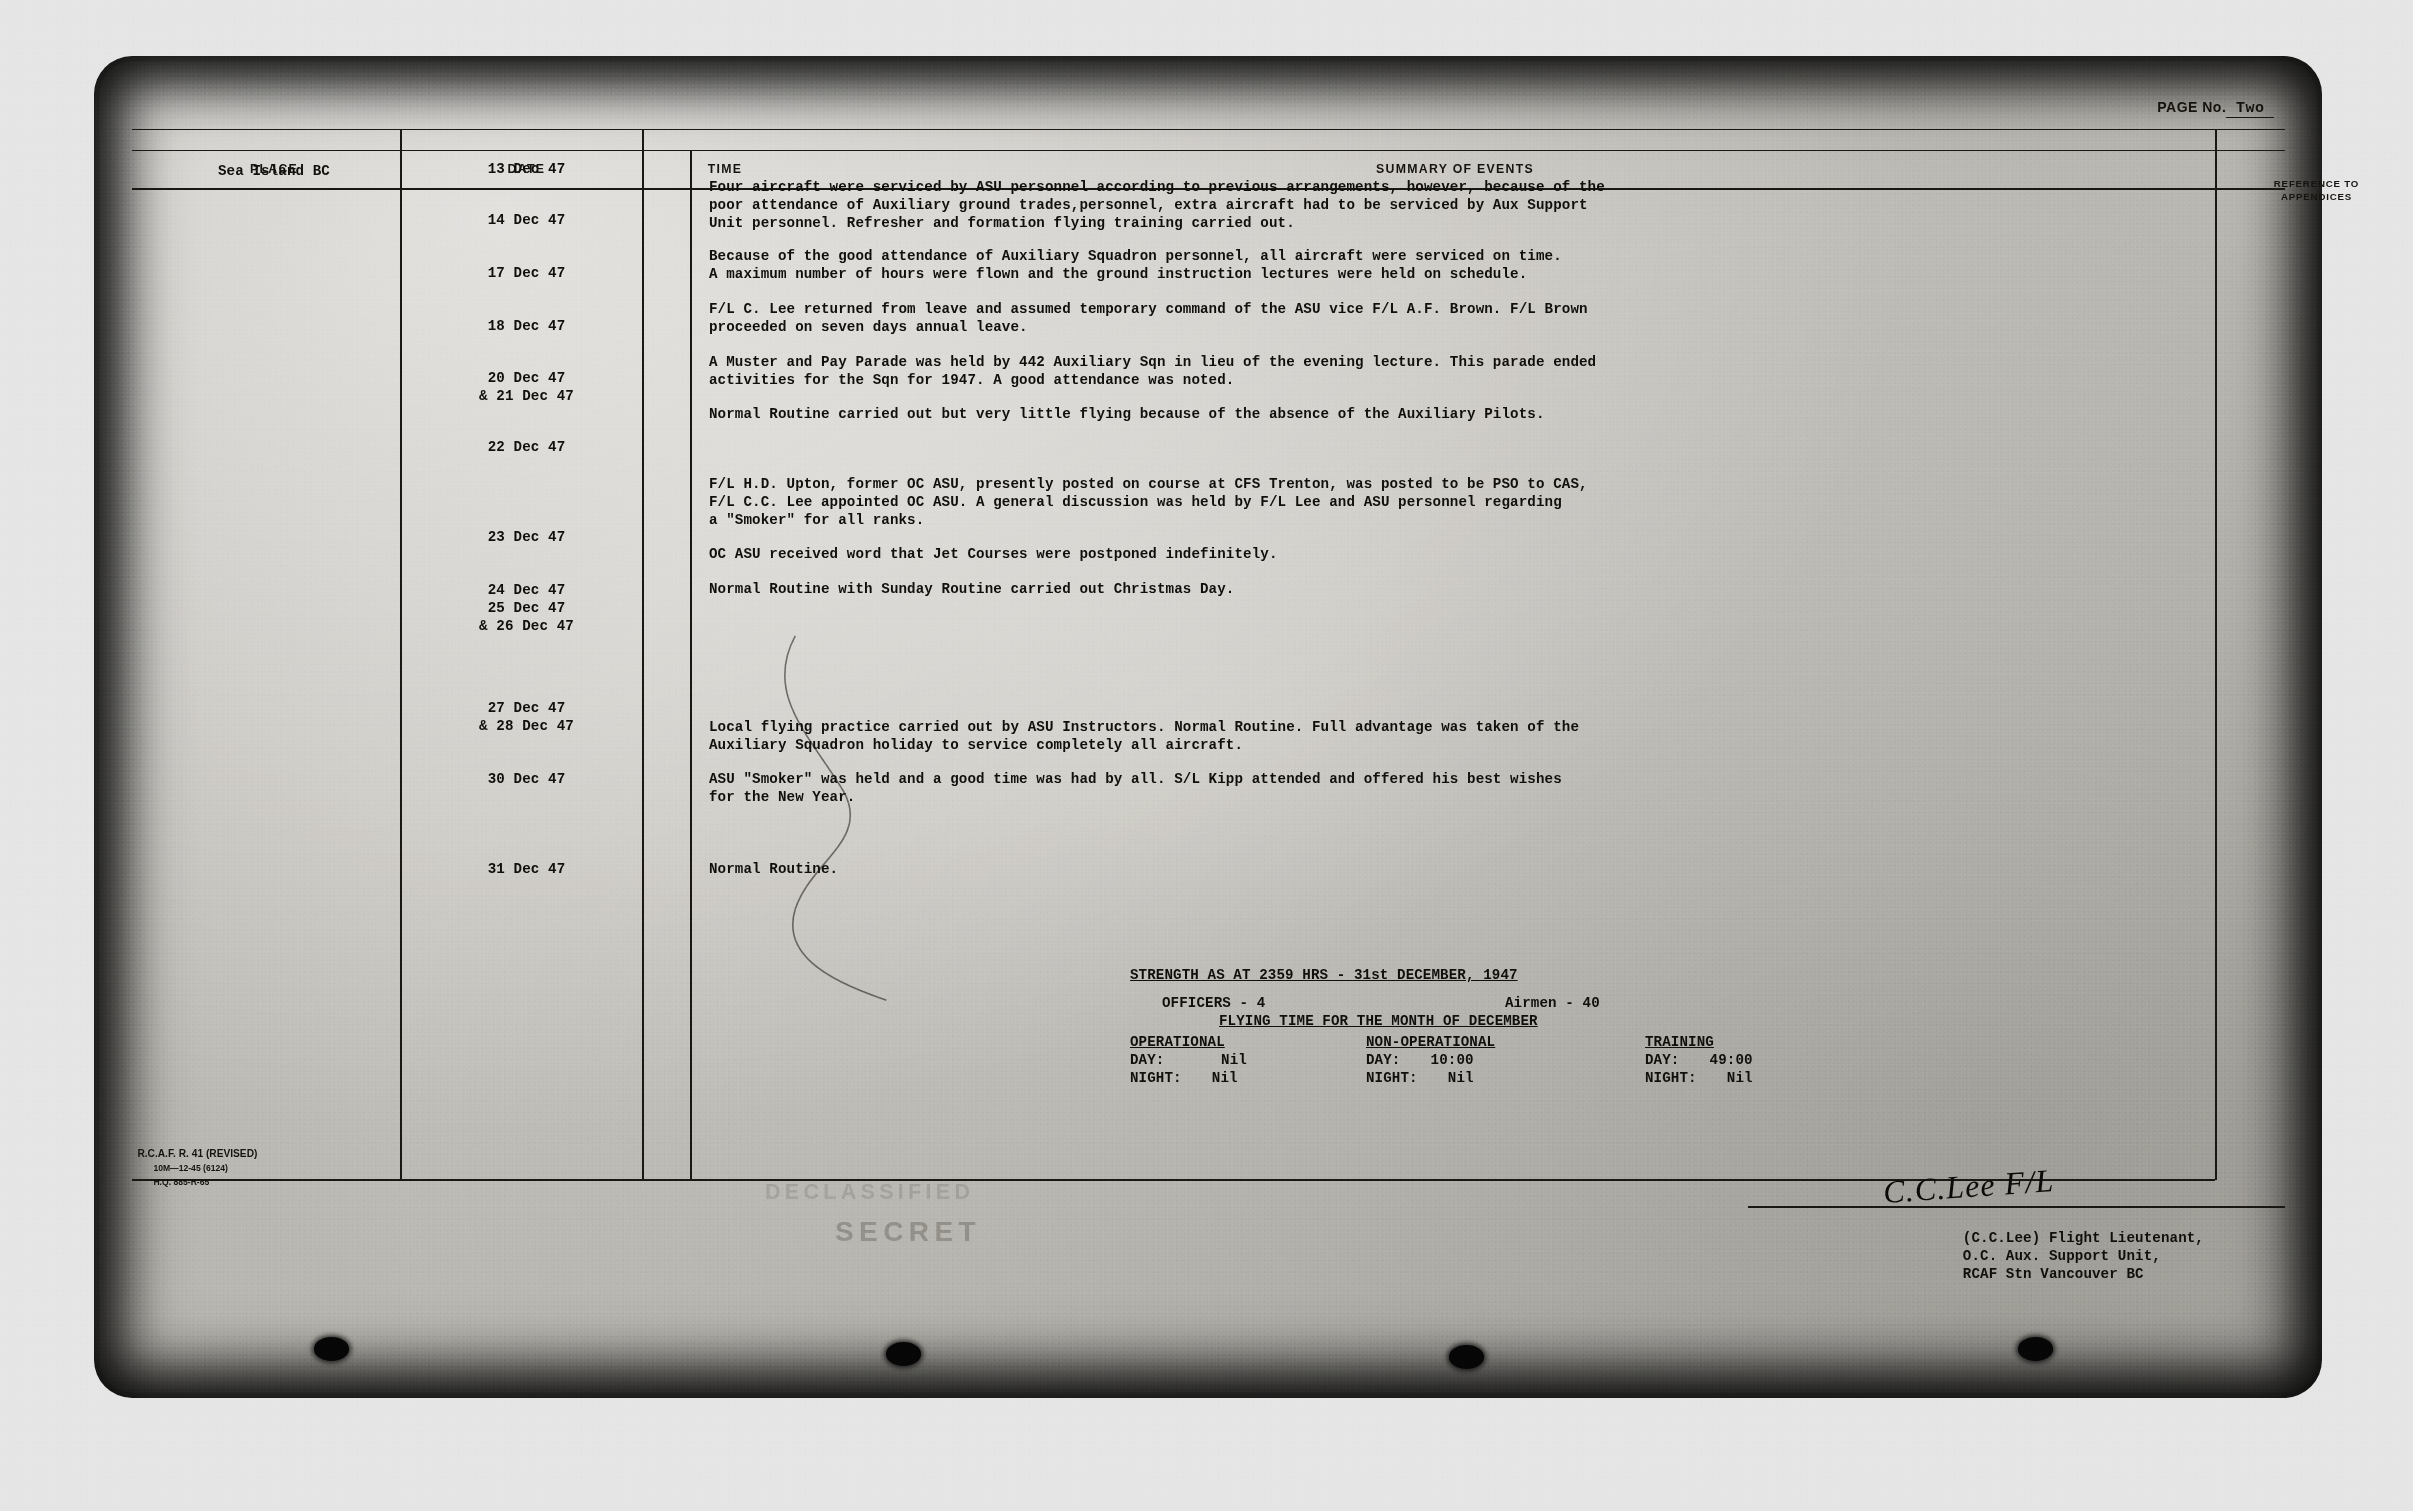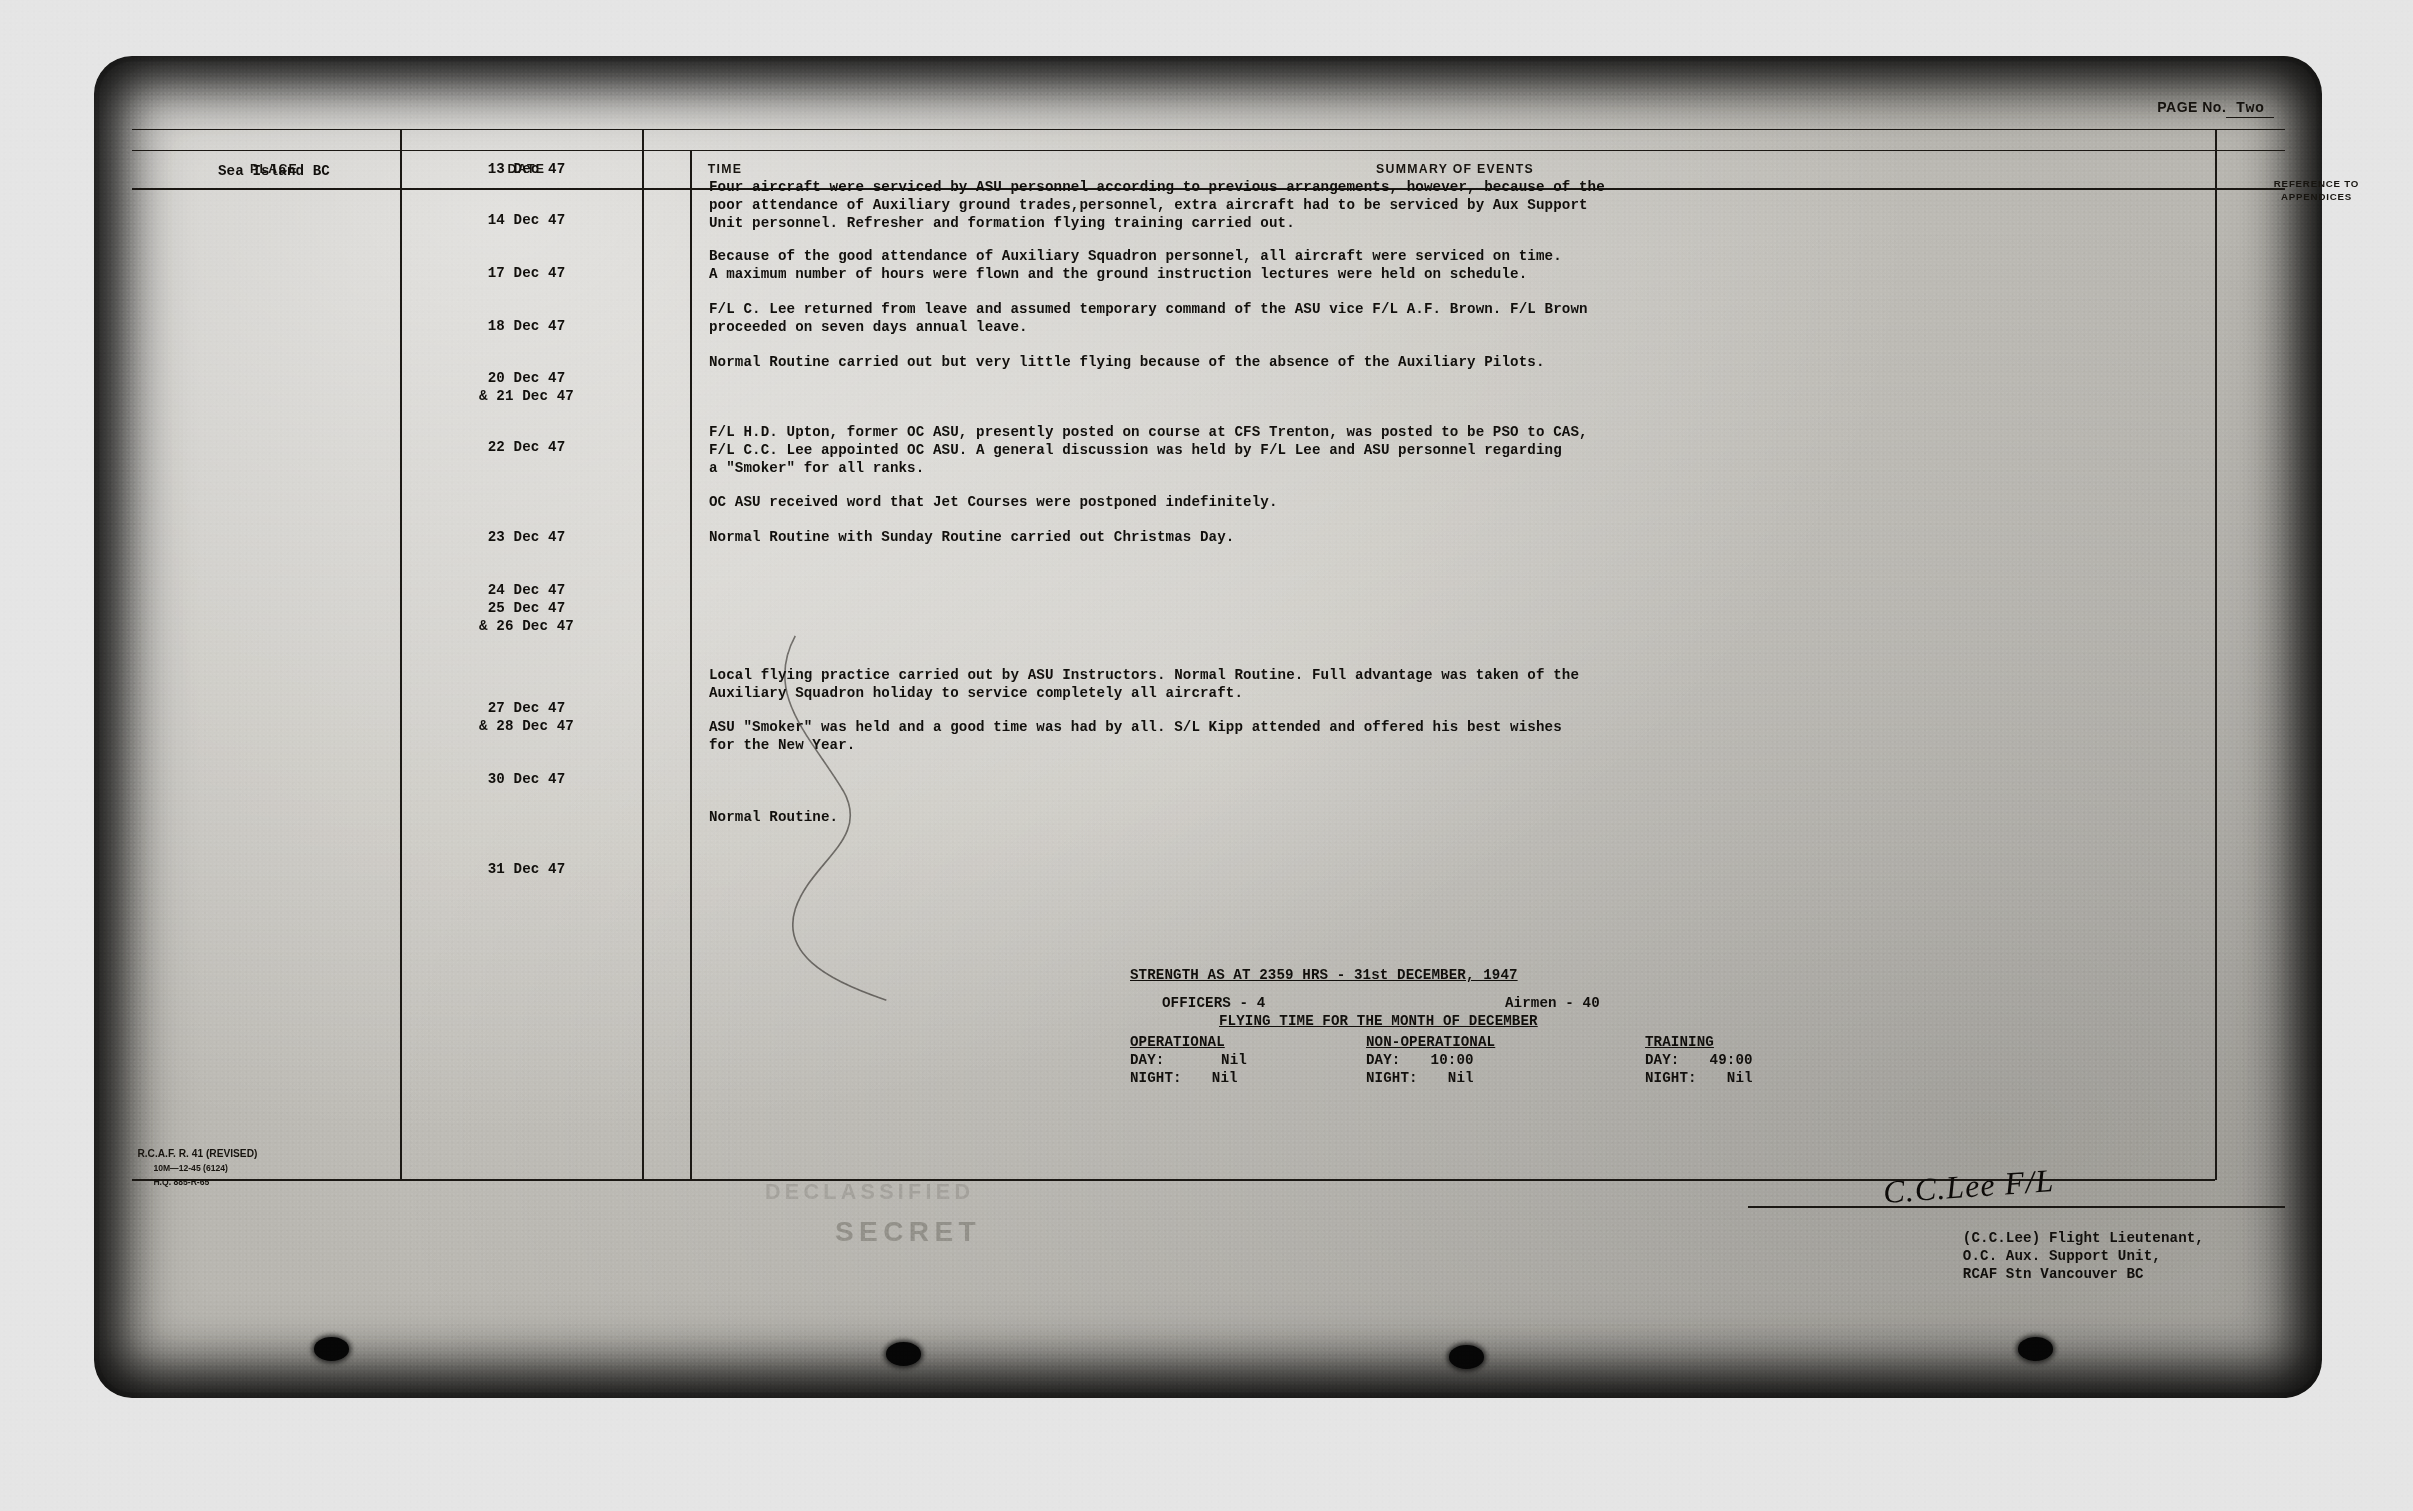--- a/index.html
+++ b/index.html
@@ -345,20 +345,22 @@
         <p>Because of the good attendance of Auxiliary Squadron personnel, all aircraft were serviced on time.</p>
         <p>A maximum number of hours were flown and the ground instruction lectures were held on schedule.</p>
       </div>
 
       <div class="evt" style="margin-top:17px;">
         <p>F/L C. Lee returned from leave and assumed temporary command of the ASU vice F/L A.F. Brown.  F/L Brown</p>
         <p>proceeded on seven days annual leave.</p>
       </div>
 
       <div class="evt" style="margin-top:17px;">
+        <p>A Muster and Pay Parade was held by 442 Auxiliary Sqn in lieu of the evening lecture.  This parade ended</p>
+        <p>activities for the Sqn for 1947.  A good attendance was noted.</p>
       </div>
 
       <div class="evt" style="margin-top:16px;">
         <p>Normal Routine carried out but very little flying because of the absence of the Auxiliary Pilots.</p>
       </div>
 
       <div class="evt" style="margin-top:52px;">
         <p>F/L H.D. Upton, former OC ASU, presently posted on course at CFS Trenton, was posted to be PSO to CAS,</p>
         <p>F/L C.C. Lee appointed OC ASU.  A general discussion was held by F/L Lee and ASU personnel regarding</p>
         <p>a "Smoker" for all ranks.</p>

